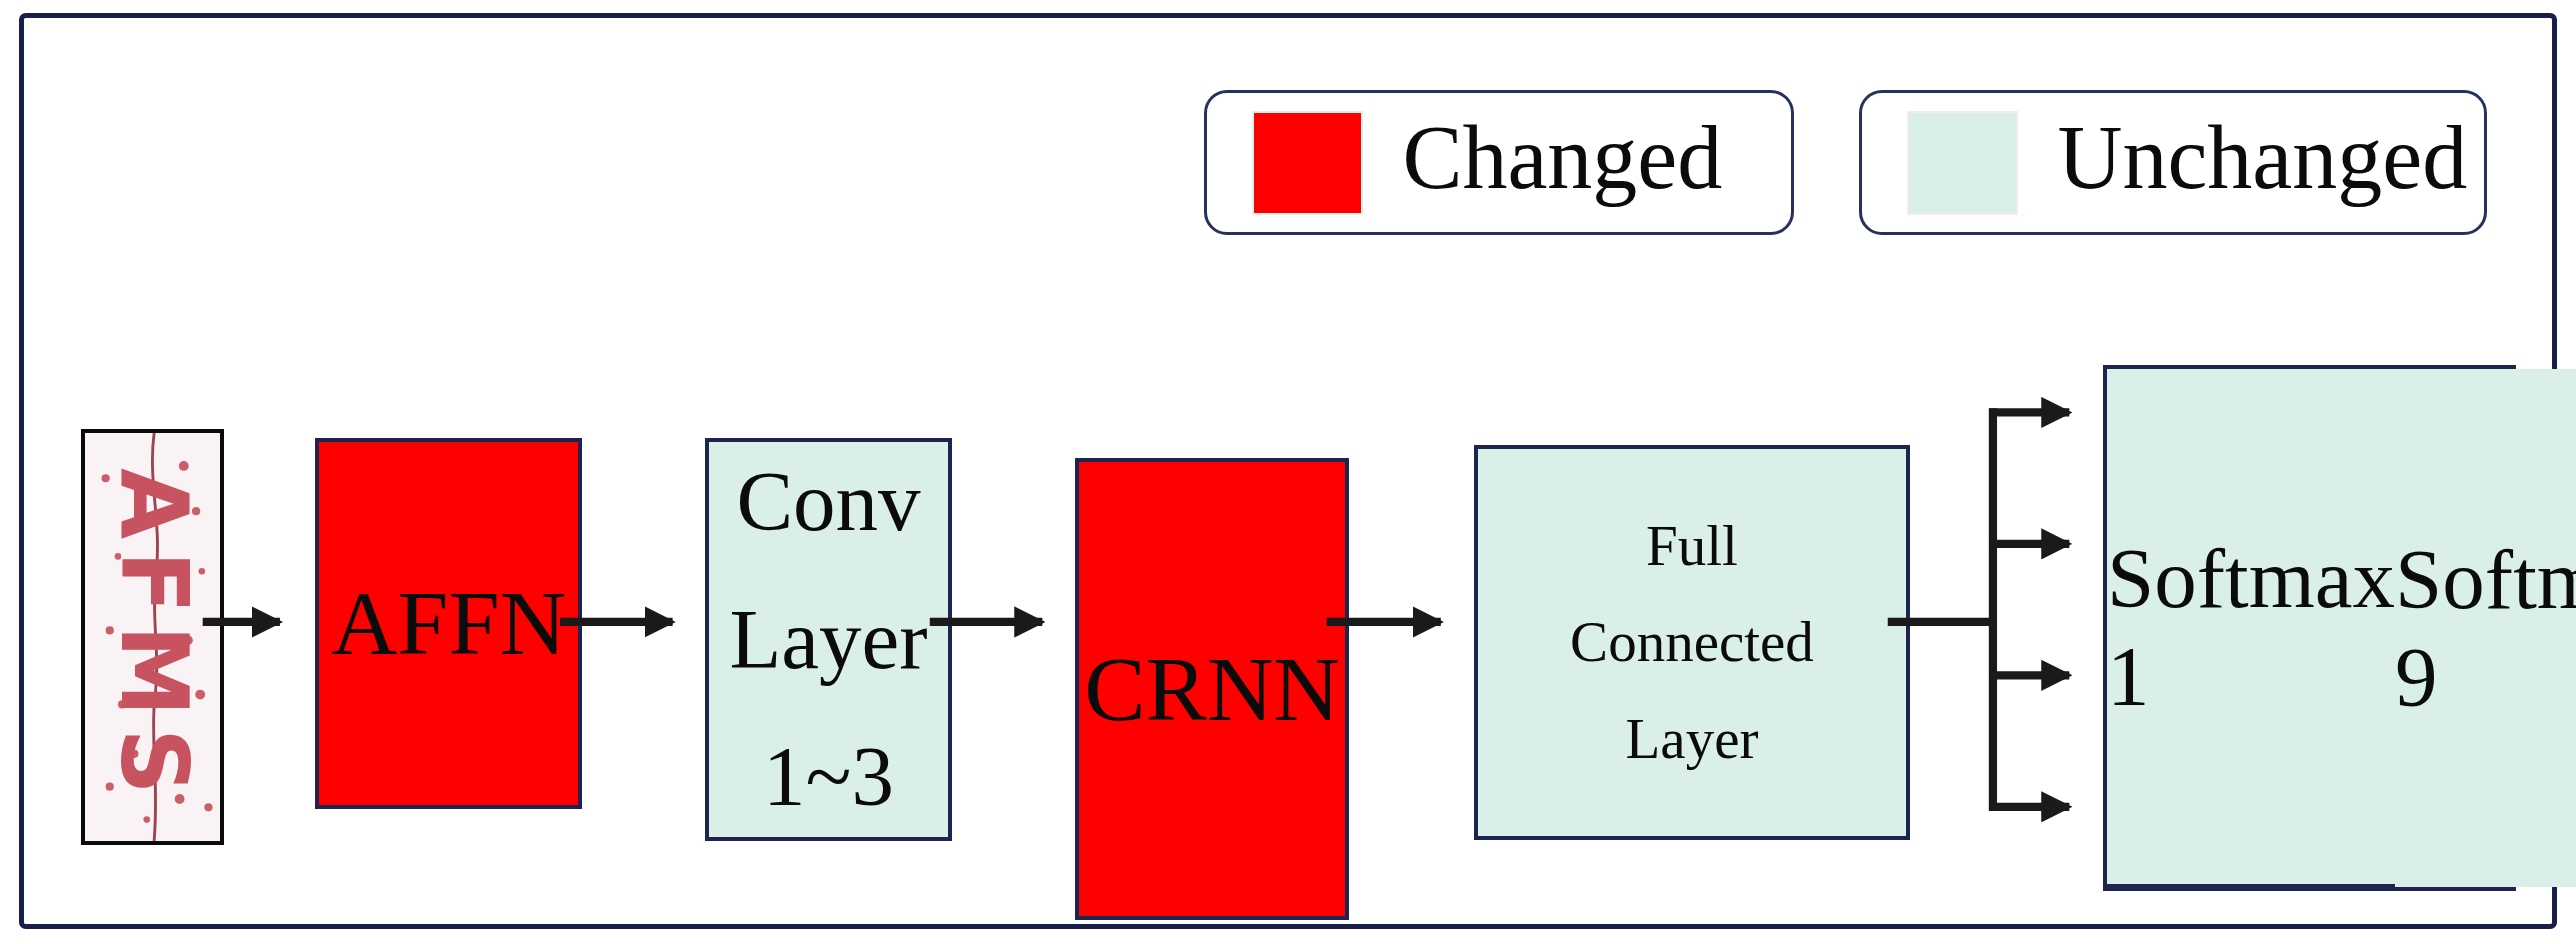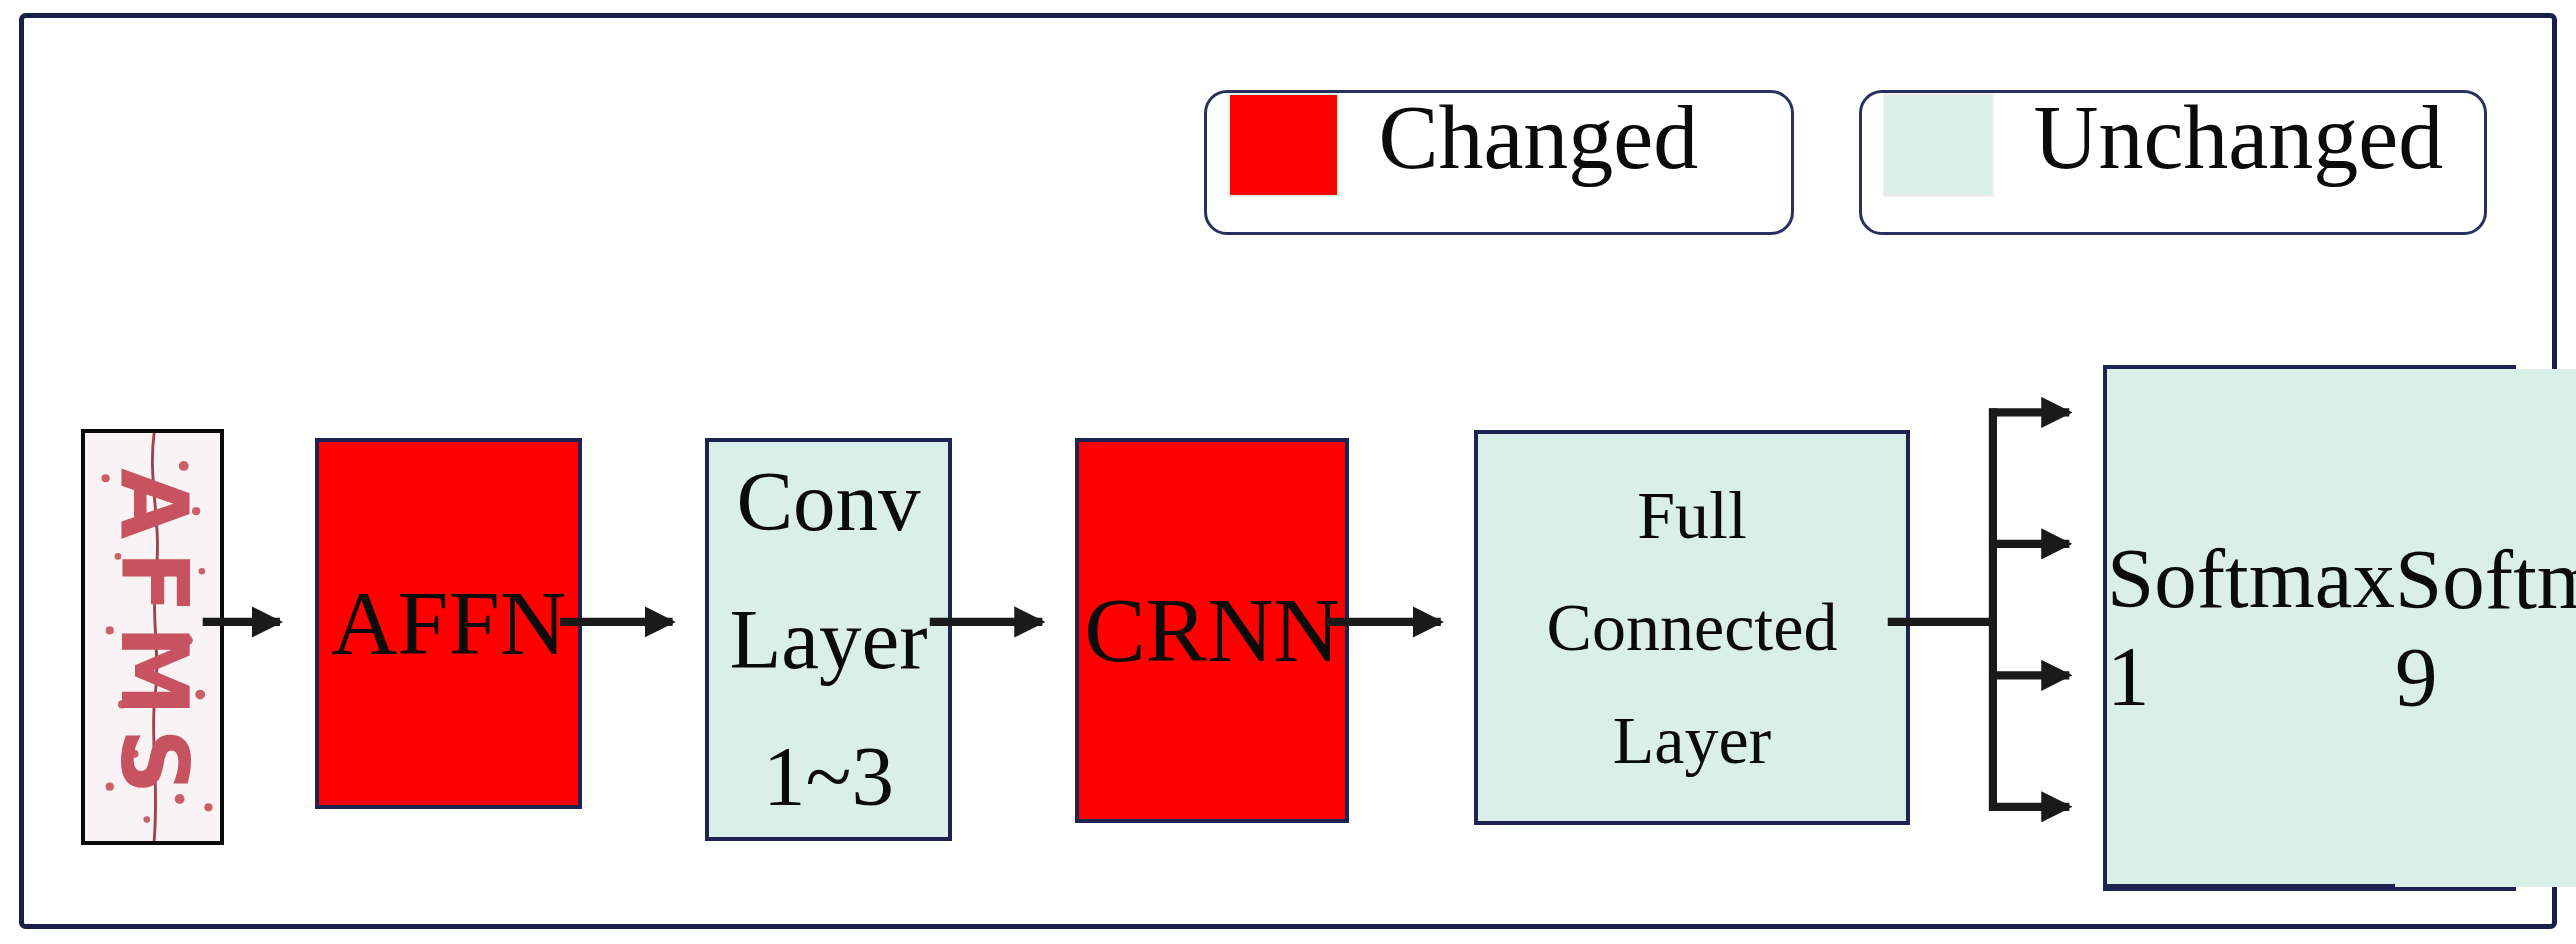--- a/index.html
+++ b/index.html
@@ -25,21 +25,23 @@
   }
   
   .legend-item {
     position: absolute;
     top: 72px;
     height: 145px;
     border: 3.3px solid #27305e;
     border-radius: 23px;
     background: #ffffff;
     display: flex;
-    box-sizing: border-box;
+    align-items: center;
+    box-sizing: border-box;
+    padding-left: 24px;
   }
   .legend-changed   { left: 1180px; width: 590px; }
   .legend-unchanged { left: 1835px; width: 628px; }
   .swatch {
     width: 107px; height: 100px;
     margin-left: 21.4px;
     flex: 0 0 auto;
   }
   .swatch.red  { background: #ff0000; border: 2.5px solid #def2ec; }
   .swatch.mint { background: #d9efe8; border: 2.5px solid #f3ebec; }
@@ -61,22 +63,22 @@
     justify-content: center;
     text-align: center;
     color: #0b0b0b;
     line-height: 1.48;
     gap: 12px;
   }
   .node.red  { background: #ff0000; }
   .node.mint { background: #d9efe8; }
   .node-affn { left: 291px; top: 420px; width: 267px; height: 371px; font-size: 92px; }
   .node-conv { left: 681px; top: 420px; width: 247px; height: 403px; font-size: 85px; }
-  .node-crnn { left: 1051px; top: 420px; width: 274px; height: 385px; font-size: 92px; }
-  .node-fc   { left: 1450px; top: 412px; width: 436px; height: 395px; font-size: 68px; }
+  .node-crnn { left: 1051px; top: 440px; width: 274px; height: 462px; font-size: 92px; }
+  .node-fc   { left: 1450px; top: 427px; width: 436px; height: 395px; font-size: 57px; }
   
   .softmax-stack {
     position: absolute;
     left: 2079px; top: 347px;
     width: 413px; height: 526px;
     box-sizing: border-box;
     border: 4.1px solid #1e2452;
     display: flex;
     flex-direction: row;
   }

